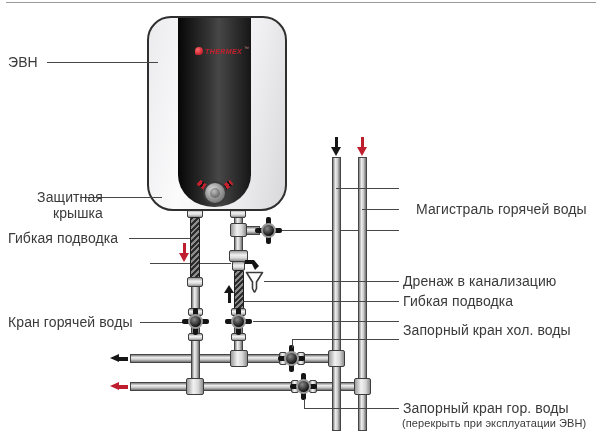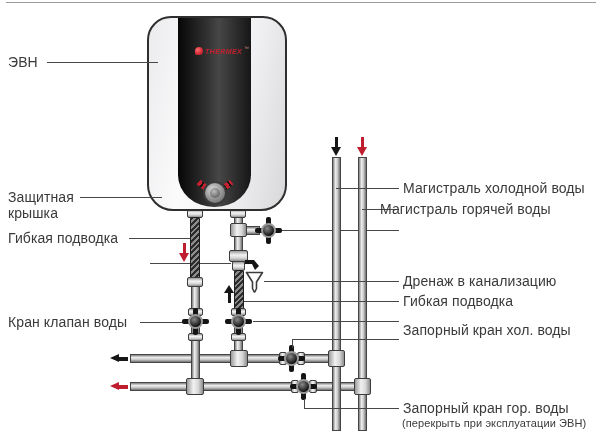--- a/index.html
+++ b/index.html
@@ -1,19 +1,19 @@
 <!DOCTYPE html>
 <html><head>
 <meta charset="utf-8">
 <style>
   html,body{margin:0;padding:0;background:#fff;}
   .stage{position:relative;width:600px;height:442px;background:#ffffff;overflow:hidden;
          font-family:"Liberation Sans",sans-serif;color:#3a3a3a;}
   
-  .lb{position:absolute;font-size:14px;line-height:16px;color:#3a3a3a;letter-spacing:.1px;z-index:9;}
+  .lb{position:absolute;font-size:14px;line-height:16px;color:#3a3a3a;letter-spacing:.1px;z-index:9;text-align:right;}
   .lb.small{font-size:11px;line-height:13px;}
   
   .ln{position:absolute;height:1px;background:#474747;z-index:1;}
   .lnv{position:absolute;width:1px;background:#474747;z-index:1;}
   .over{z-index:8;}
   
   .pv{position:absolute;width:9px;box-sizing:border-box;border:1px solid #454545;z-index:4;
       background:linear-gradient(to right,#7d7d7d,#ececec 35%,#cfcfcf 62%,#707070);}
   .ph{position:absolute;height:9px;box-sizing:border-box;border:1px solid #454545;z-index:2;
       background:linear-gradient(to bottom,#7d7d7d,#ececec 35%,#cfcfcf 62%,#707070);}
@@ -156,23 +156,22 @@
     <div class="tick" style="left:48px;top:165px;transform:rotate(38deg)"></div>
     <div class="tick" style="left:71px;top:165px;transform:rotate(-38deg)"></div>
     <div class="knob">
         <div class="knob-in"></div>
       </div>
   </div>
 
   <div class="lb" style="left:8px;top:54px">ЭВН</div>
   <div class="lb" style="left:8px;top:189px;width:95px">Защитная крышка</div>
   <div class="lb" style="left:8px;top:230px">Гибкая подводка</div>
-  <div class="lb" style="left:8px;top:314px">Кран клапан воды</div>
+  <div class="lb" style="left:8px;top:314px">Кран горячей воды</div>
 
-  <div class="lb" style="left:403px;top:180px">Магистраль холодной воды</div>
-  <div class="lb" style="left:380px;top:201px">Магистраль горячей воды</div>
+  <div class="lb" style="left:416px;top:201px">Магистраль горячей воды</div>
   <div class="lb" style="left:403px;top:273px">Дренаж в канализацию</div>
   <div class="lb" style="left:403px;top:293px">Гибкая подводка</div>
   <div class="lb" style="left:403px;top:322px">Запорный кран хол. воды</div>
   <div class="lb" style="left:403px;top:400px">Запорный кран гор. воды</div>
   <div class="lb small" style="left:402px;top:417px">(перекрыть при эксплуатации ЭВН)</div>
 
 </div>
 
 </body></html>

